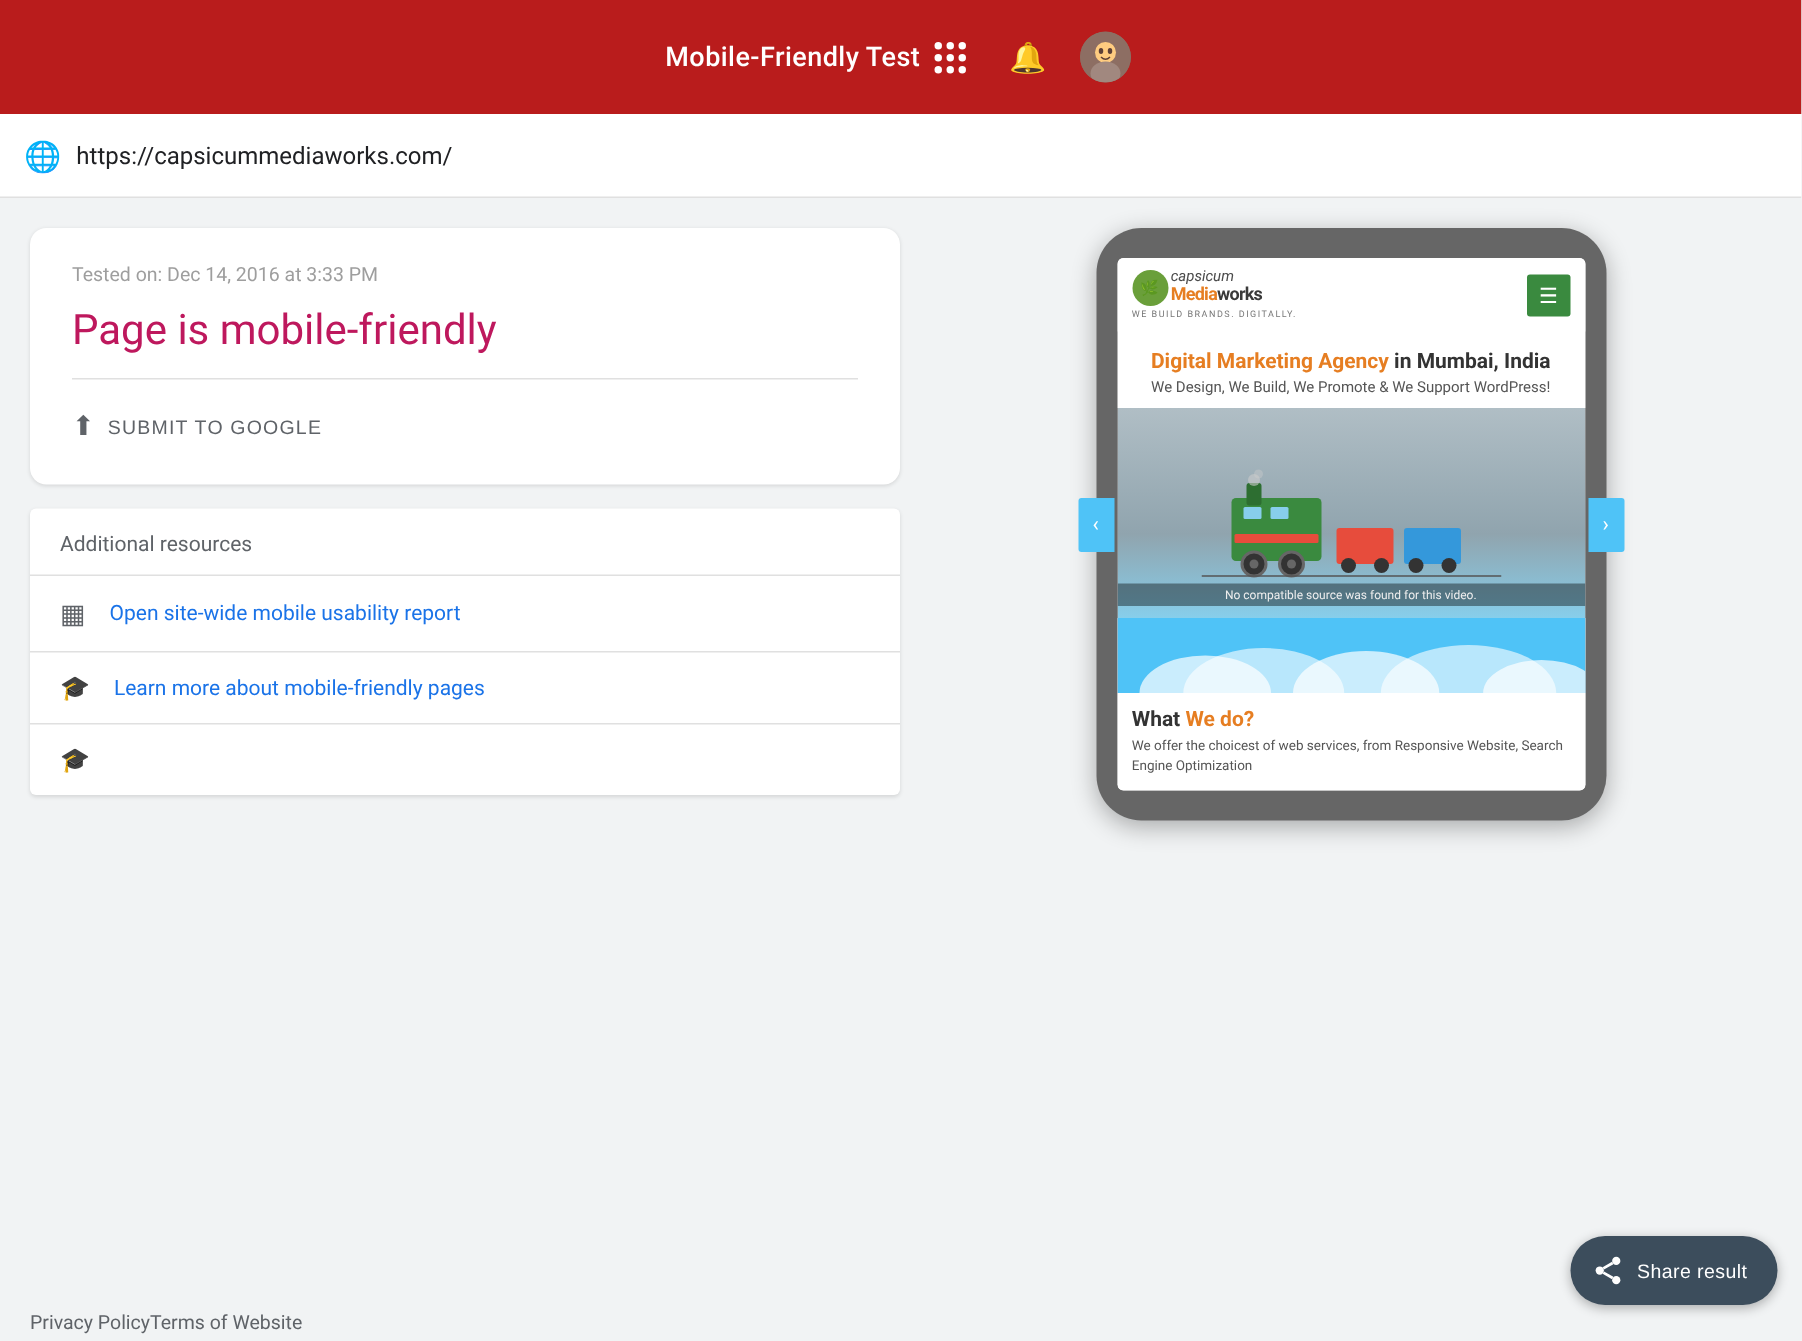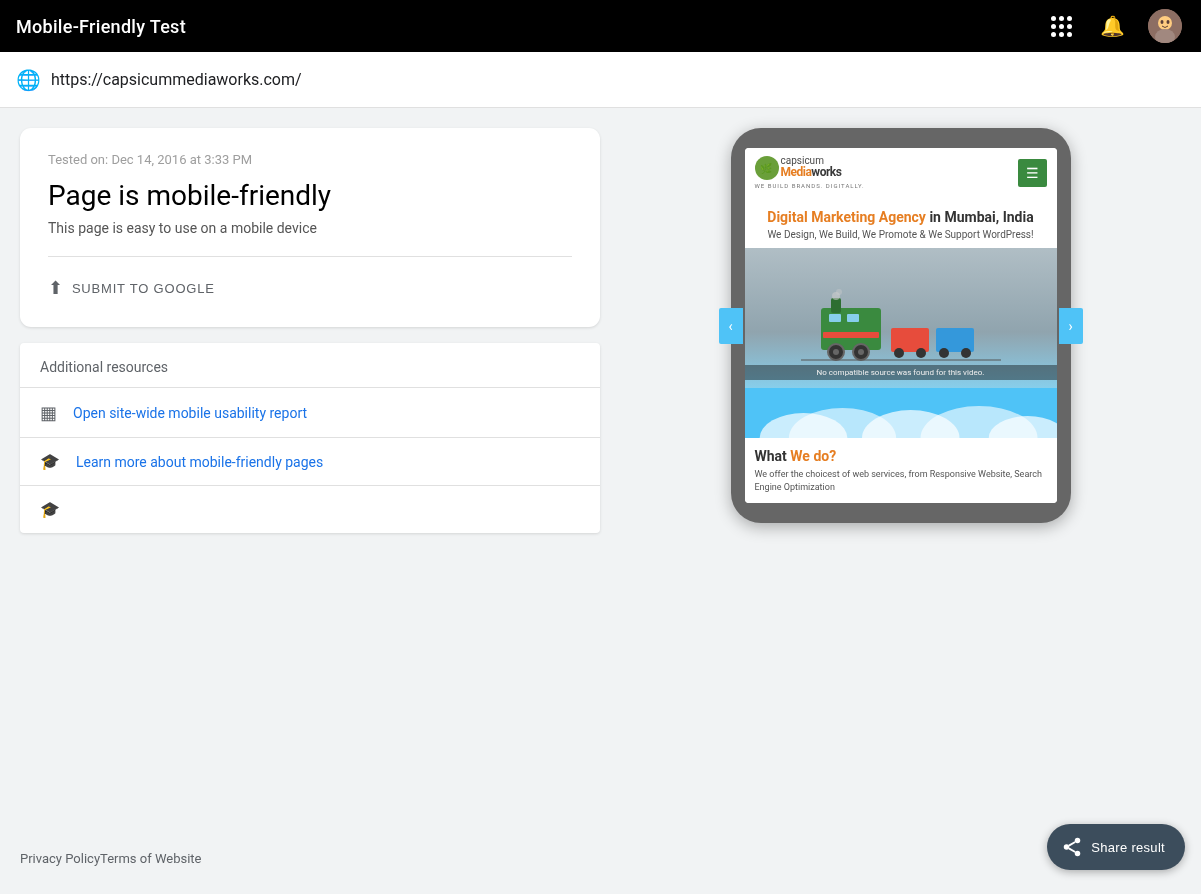--- a/index.html
+++ b/index.html
@@ -1,24 +1,24 @@
 <!DOCTYPE html>
 <html><head>
   <meta charset="utf-8">
   <style>
     * { box-sizing: border-box; margin: 0; padding: 0; }
     body { font-family: 'Roboto', Arial, sans-serif; background: #f1f3f4; color: #333; }
 
     
     .header {
-      background: #000000;
-      height: 52px;
-      display: flex;
-      align-items: center;
-      justify-content: space-between;
+      background: #b91c1c;
+      height: 76px;
+      display: flex;
+      align-items: center;
+      justify-content: center;
       padding: 0 16px;
       color: white;
     }
     .header-title {
       font-size: 18px;
       font-weight: 500;
       color: white;
       letter-spacing: 0.3px;
     }
     .header-icons {
@@ -71,21 +71,21 @@
       padding: 24px 28px;
       box-shadow: 0 1px 3px rgba(0,0,0,0.12);
     }
     .tested-on {
       font-size: 13px;
       color: #9e9e9e;
       margin-bottom: 12px;
     }
     .result-title {
       font-size: 28px;
-      color: #000000;
+      color: #be185d;
       font-weight: 400;
       margin-bottom: 8px;
     }
     .result-description {
       font-size: 14px;
       color: #555;
       margin-bottom: 20px;
     }
     .divider {
       border: none;
@@ -379,21 +379,20 @@
   <span class="url-text">https://capsicummediaworks.com/</span>
 </div>
 
 <div class="main-content">
 
   <div class="left-panel">
 
     <div class="result-card">
       <div class="tested-on">Tested on: Dec 14, 2016 at 3:33 PM</div>
       <div class="result-title">Page is mobile-friendly</div>
-      <div class="result-description">This page is easy to use on a mobile device</div>
       <hr class="divider">
       <button class="submit-btn">
         <span style="font-size:18px;">⬆</span>
         <span>SUBMIT TO GOOGLE</span>
       </button>
     </div>
 
     <div class="resources-section">
       <div class="resources-title">Additional resources</div>
       <div class="resource-item">
@@ -420,21 +419,21 @@
       <div class="phone-screen">
 
 
         <div class="phone-nav">
           <div class="phone-logo">
             <div style="display:flex;align-items:center;gap:2px;">
               <div style="width:24px;height:24px;background:#6a9f3a;border-radius:50%;display:flex;align-items:center;justify-content:center;">
                 <span style="color:white;font-size:10px;">🌿</span>
               </div>
               <div>
-                <div style="font-size:10px;color:#4a4a4a;line-height:1;">capsicum</div>
+                <div style="font-size:10px;color:#4a4a4a;font-style:italic;line-height:1;">capsicum</div>
                 <div style="font-size:12px;font-weight:700;color:#e67e22;line-height:1.1;letter-spacing:-0.5px;">Media<span style="color:#3a3a3a;">works</span></div>
               </div>
             </div>
             <div style="font-size:6px;color:#777;letter-spacing:1px;margin-top:2px;">WE BUILD BRANDS. DIGITALLY.</div>
           </div>
           <button class="phone-menu-btn">☰</button>
         </div>
 
         <div class="phone-hero">
           <div class="phone-hero-title">

